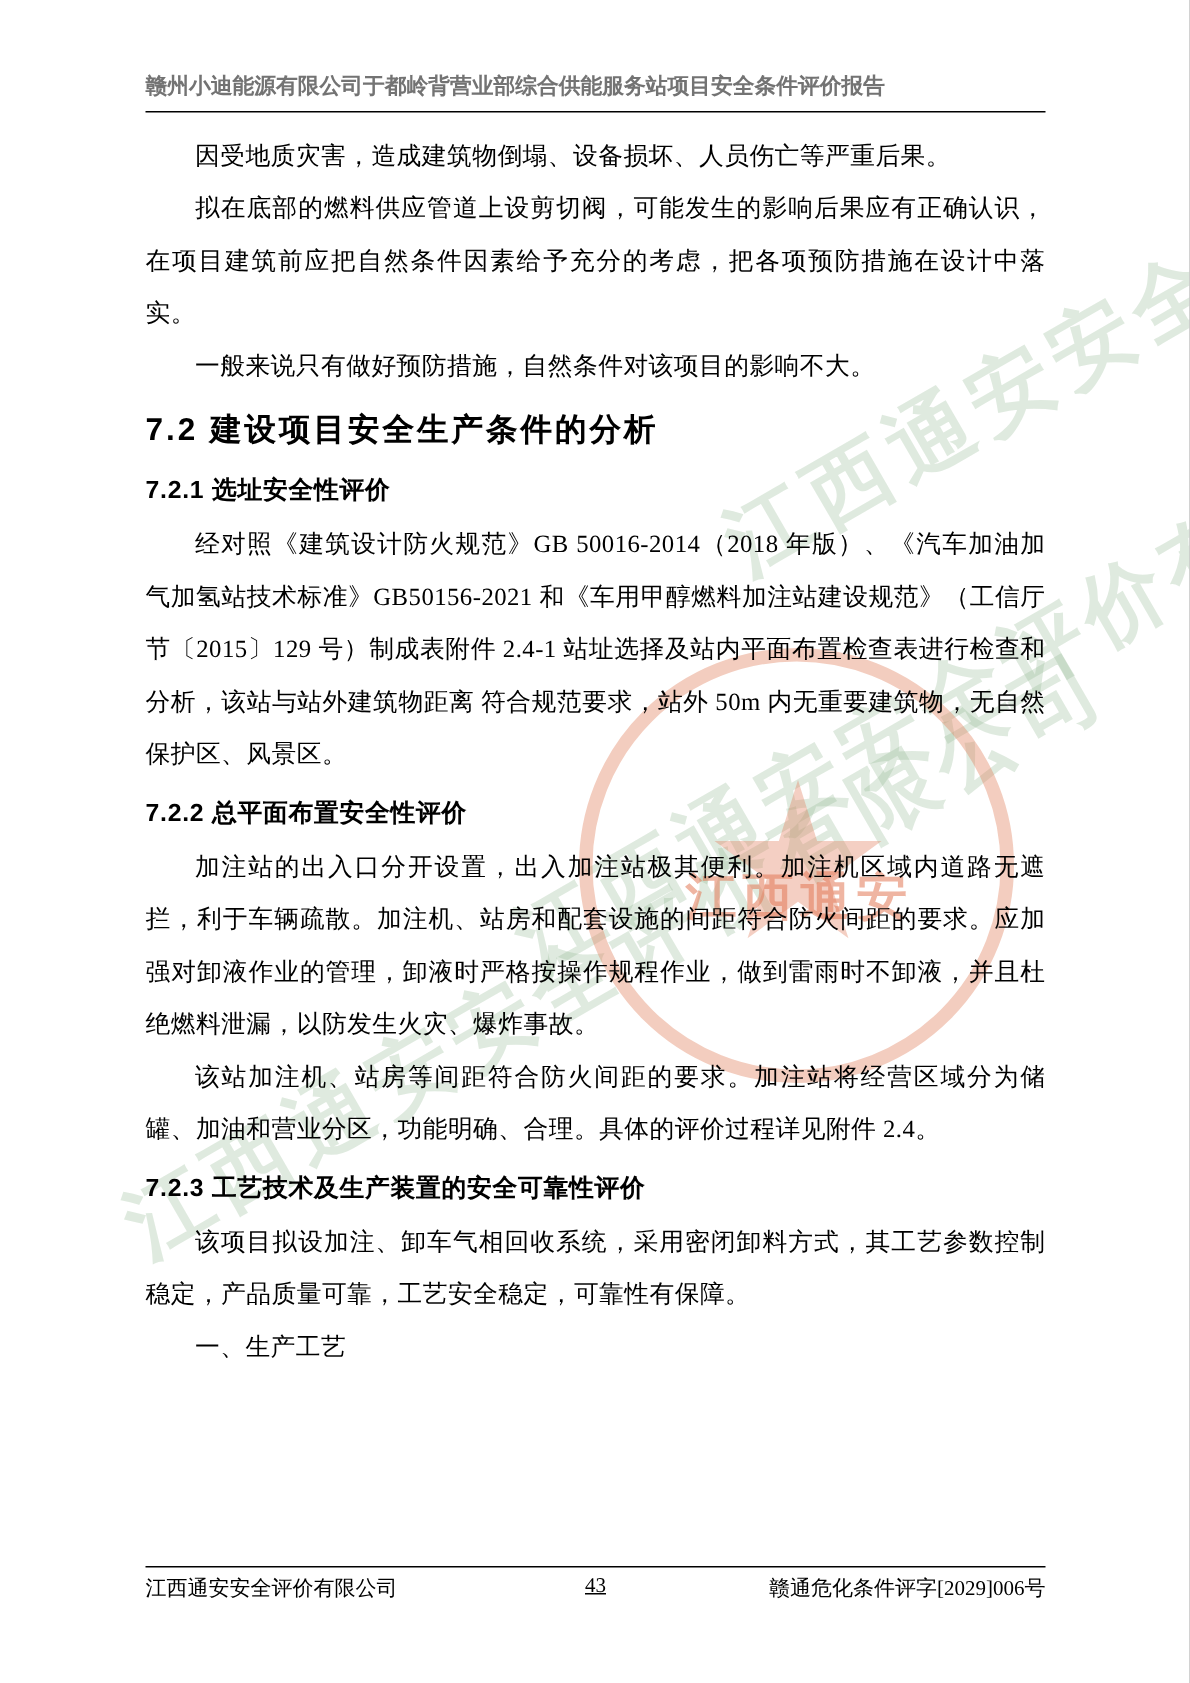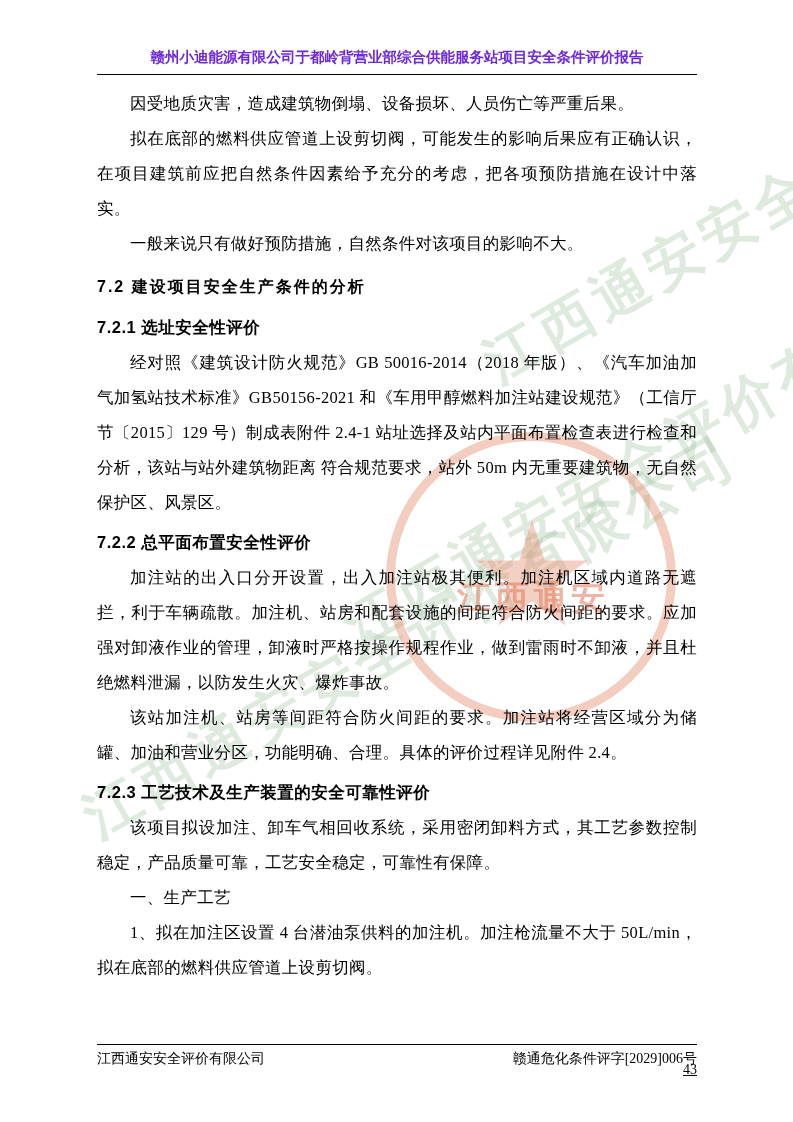--- a/index.html
+++ b/index.html
@@ -87,25 +87,24 @@
   
   .content {
     position: relative;
     z-index: 2;
   }
   .header {
     position: absolute;
     left: 97px;
     top: 48px;
     width: 600px;
-    text-align: center;
     font-family: "Liberation Serif", serif;
     font-size: 14.5px;
     font-weight: bold;
-    color: #6d28d9;
+    color: #737373;
     letter-spacing: 0px;
   }
   .header-rule {
     position: absolute;
     left: 97px;
     top: 74px;
     width: 600px;
     height: 0;
     border-top: 1px solid #000;
   }
@@ -121,21 +120,21 @@
     font-size: 16.5px;
     line-height: 35px;
     text-indent: 2em;
     text-align: justify;
     color: #000;
     letter-spacing: 0.3px;
   }
   h2.h-sec {
     margin: 8px 0 0 0;
     font-family: "Liberation Sans", sans-serif;
-    font-size: 16px;
+    font-size: 21px;
     font-weight: bold;
     line-height: 36px;
     letter-spacing: 2px;
     color: #000;
   }
   h3.h-sub {
     margin: 4px 0 0 0;
     font-family: "Liberation Sans", sans-serif;
     font-size: 16.5px;
     font-weight: bold;
@@ -162,23 +161,23 @@
     color: #000;
   }
   .footer .f-left {
     position: absolute;
     left: 0;
     top: 0;
   }
   .footer .f-center {
     position: absolute;
     left: 0;
-    top: 12px;
-    width: 600px;
-    text-align: right;
+    top: 0;
+    width: 600px;
+    text-align: center;
     text-decoration: underline;
   }
   .footer .f-right {
     position: absolute;
     right: 0;
     top: 0;
   }
 </style>
 </head>
 <body>
@@ -209,21 +208,20 @@
       <h3 class="h-sub">7.2.1 选址安全性评价</h3>
       <p class="para">经对照《建筑设计防火规范》GB 50016-2014（2018 年版）、《汽车加油加气加氢站技术标准》GB50156-2021 和《车用甲醇燃料加注站建设规范》（工信厅节〔2015〕129 号）制成表附件 2.4-1 站址选择及站内平面布置检查表进行检查和分析，该站与站外建筑物距离 符合规范要求，站外 50m 内无重要建筑物，无自然保护区、风景区。</p>
 
       <h3 class="h-sub">7.2.2 总平面布置安全性评价</h3>
       <p class="para">加注站的出入口分开设置，出入加注站极其便利。加注机区域内道路无遮拦，利于车辆疏散。加注机、站房和配套设施的间距符合防火间距的要求。应加强对卸液作业的管理，卸液时严格按操作规程作业，做到雷雨时不卸液，并且杜绝燃料泄漏，以防发生火灾、爆炸事故。</p>
       <p class="para">该站加注机、站房等间距符合防火间距的要求。加注站将经营区域分为储罐、加油和营业分区，功能明确、合理。具体的评价过程详见附件 2.4。</p>
 
       <h3 class="h-sub">7.2.3 工艺技术及生产装置的安全可靠性评价</h3>
       <p class="para">该项目拟设加注、卸车气相回收系统，采用密闭卸料方式，其工艺参数控制稳定，产品质量可靠，工艺安全稳定，可靠性有保障。</p>
       <p class="para">一、生产工艺</p>
-      <p class="para">1、拟在加注区设置 4 台潜油泵供料的加注机。加注枪流量不大于 50L/min，拟在底部的燃料供应管道上设剪切阀。</p>
     </div>
 
     <div class="footer-rule"></div>
     <div class="footer">
       <span class="f-left">江西通安安全评价有限公司</span>
       <span class="f-center">43</span>
       <span class="f-right">赣通危化条件评字[2029]006号</span>
     </div>
 
   </div>

